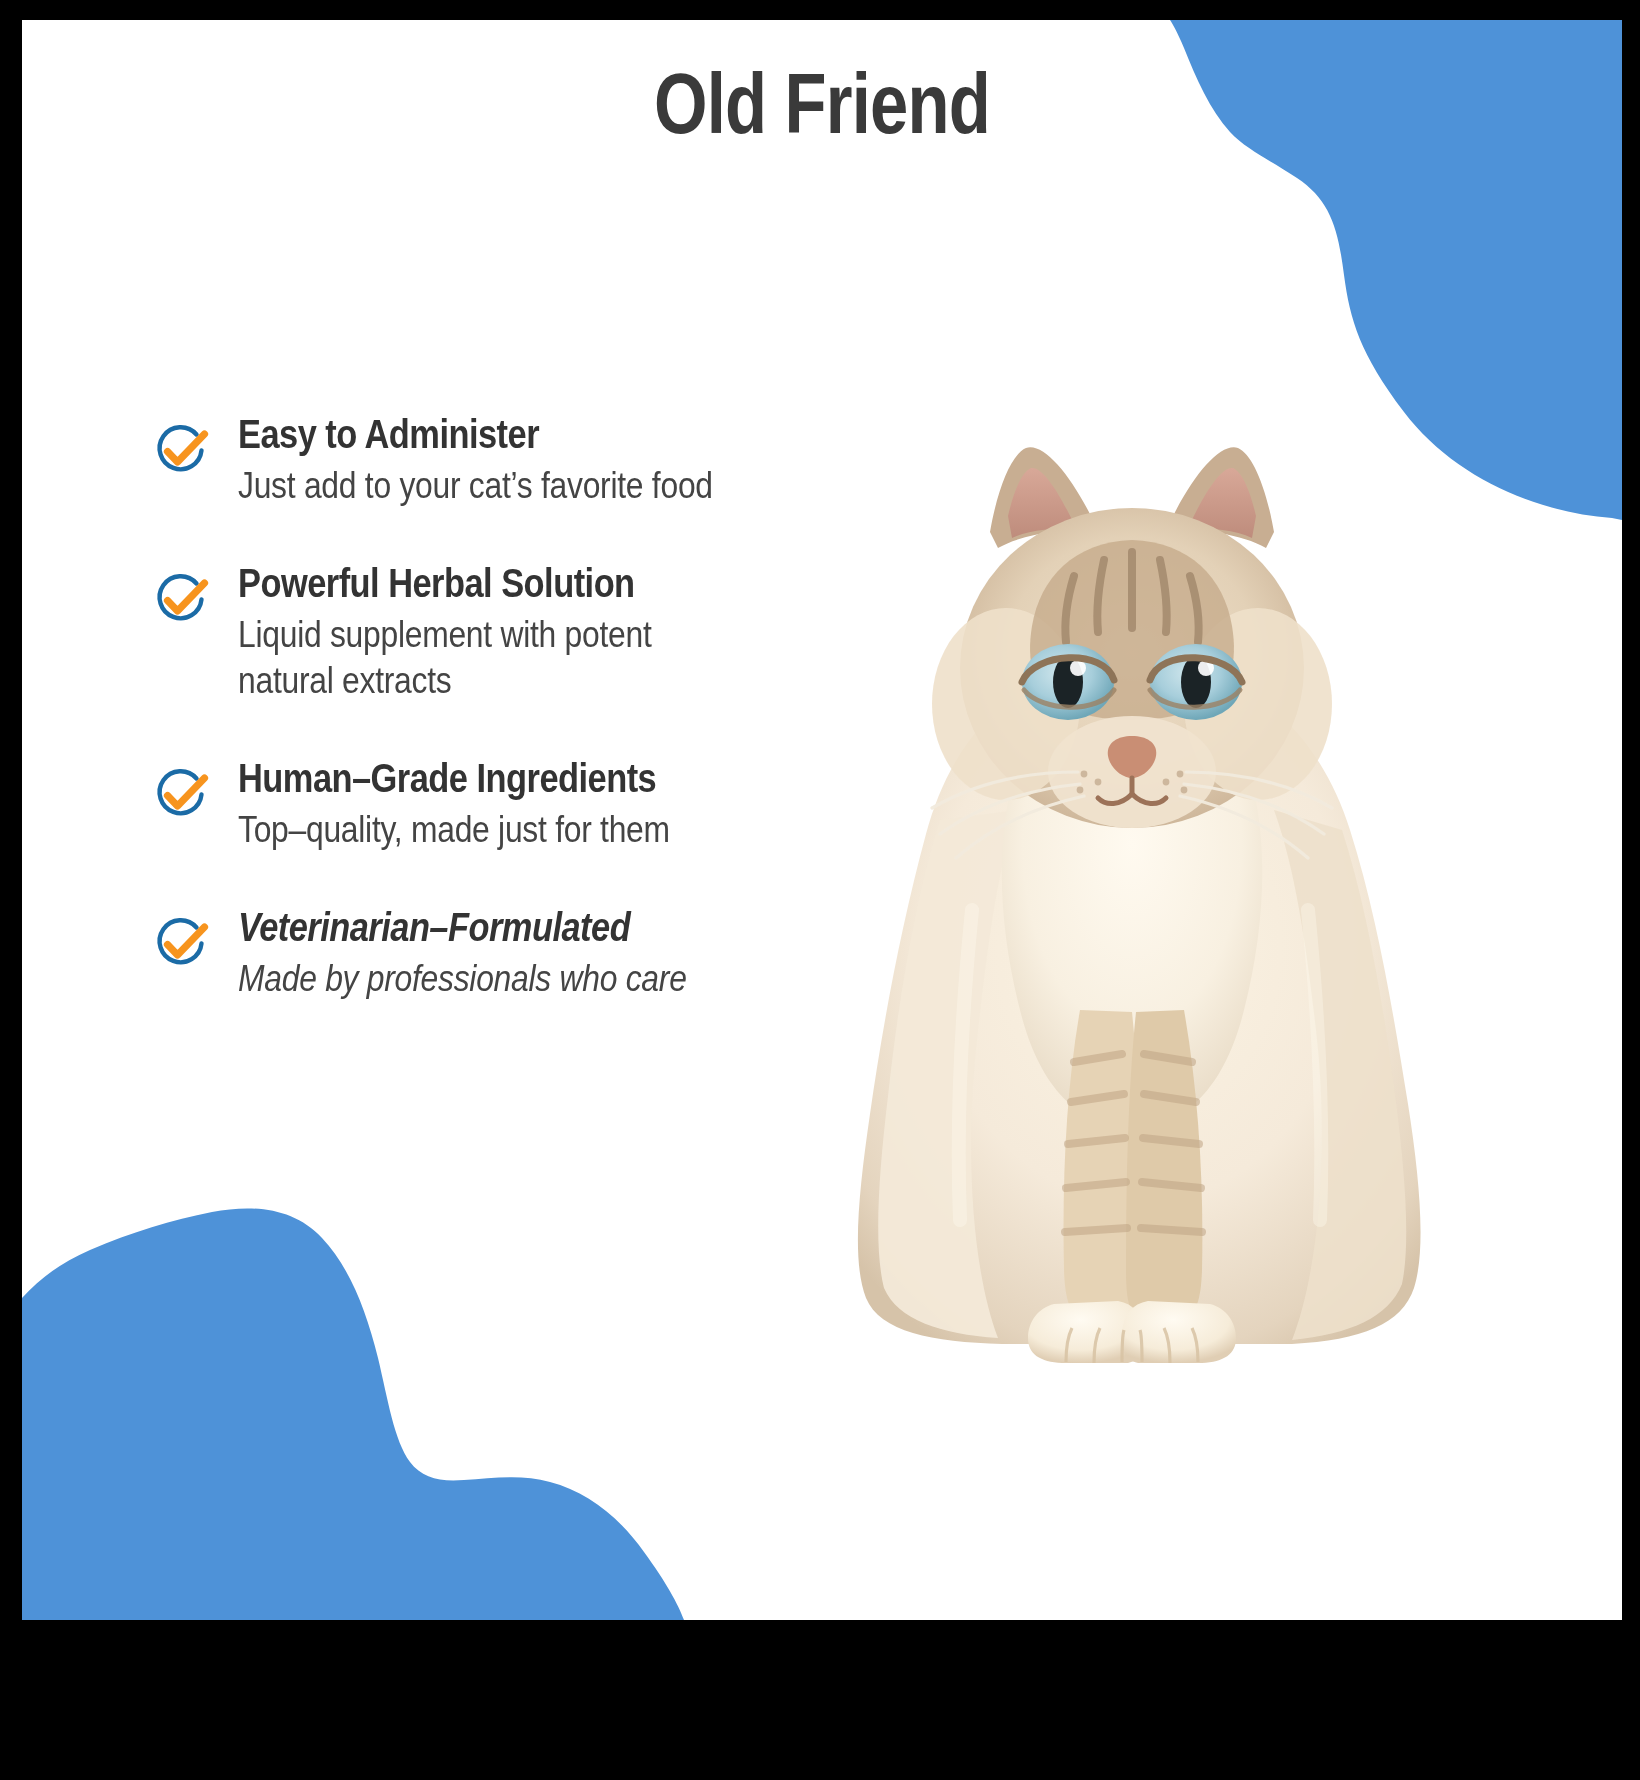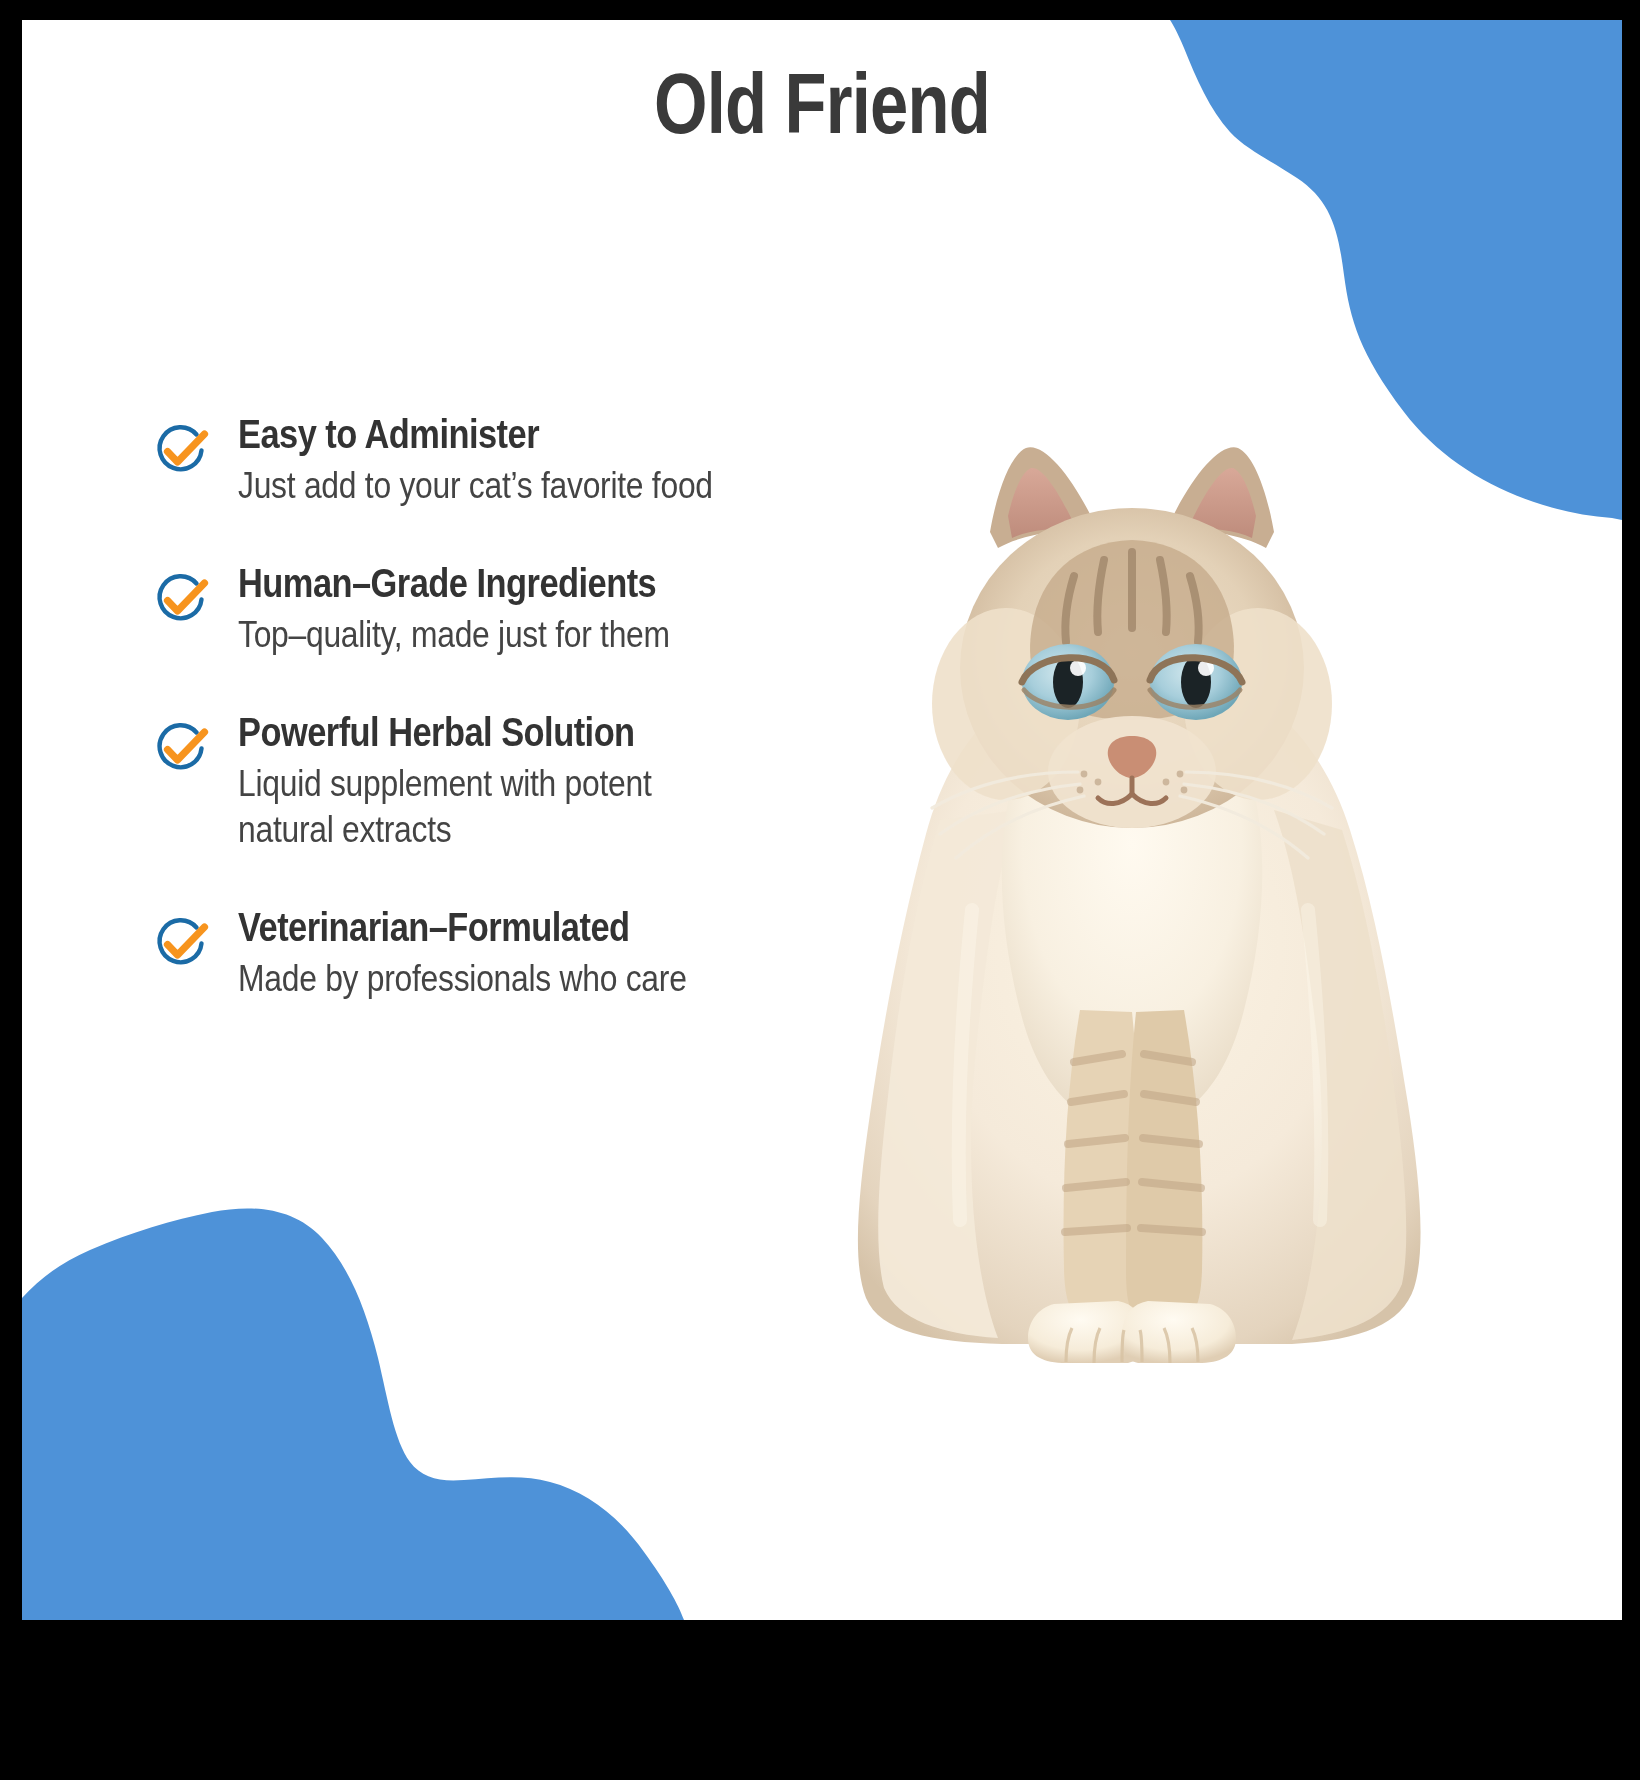--- a/index.html
+++ b/index.html
@@ -78,21 +78,21 @@
     position: absolute;
     left: 128px;
     top: 392px;
     width: 700px;
   }
   .benefit {
     display: flex;
     align-items: flex-start;
     margin-bottom: 52px;
   }
-  .benefit:last-child { margin-bottom: 0; }
+  .benefit:last-child { margin-bottom: 0; font-style: italic; }
 
   .check-wrap {
     flex: 0 0 auto;
     width: 62px;
     height: 62px;
     margin-right: 26px;
     margin-top: 6px;
   }
   .benefit-text { flex: 1 1 auto; padding-top: 0; }
 
@@ -180,35 +180,35 @@
       </div>
 
       <div class="benefit">
         <span class="check-wrap">
           <svg width="62" height="62" viewBox="0 0 62 62" aria-hidden="true">
             <path d="M 46.5 16.5 A 21 21 0 1 0 51.5 32.5" fill="none" stroke="#1B6BA6" stroke-width="4.4" stroke-linecap="round"></path>
             <path d="M 17.5 33.5 L 27.5 44 L 54.5 16" fill="none" stroke="#F7941E" stroke-width="7.2" stroke-linecap="round" stroke-linejoin="round"></path>
           </svg>
         </span>
         <div class="benefit-text">
-          <div class="benefit-title">Human–Grade Ingredients</div>
-          <div class="benefit-desc">Top–quality, made just for them</div>
+          <div class="benefit-title">Powerful Herbal Solution</div>
+          <div class="benefit-desc" style="max-width:560px;">Liquid supplement with potent natural extracts</div>
         </div>
       </div>
 
       <div class="benefit">
         <span class="check-wrap">
           <svg width="62" height="62" viewBox="0 0 62 62" aria-hidden="true">
             <path d="M 46.5 16.5 A 21 21 0 1 0 51.5 32.5" fill="none" stroke="#1B6BA6" stroke-width="4.4" stroke-linecap="round"></path>
             <path d="M 17.5 33.5 L 27.5 44 L 54.5 16" fill="none" stroke="#F7941E" stroke-width="7.2" stroke-linecap="round" stroke-linejoin="round"></path>
           </svg>
         </span>
         <div class="benefit-text">
-          <div class="benefit-title">Powerful Herbal Solution</div>
-          <div class="benefit-desc" style="max-width:560px;">Liquid supplement with potent natural extracts</div>
+          <div class="benefit-title">Human–Grade Ingredients</div>
+          <div class="benefit-desc">Top–quality, made just for them</div>
         </div>
       </div>
 
       <div class="benefit">
         <span class="check-wrap">
           <svg width="62" height="62" viewBox="0 0 62 62" aria-hidden="true">
             <path d="M 46.5 16.5 A 21 21 0 1 0 51.5 32.5" fill="none" stroke="#1B6BA6" stroke-width="4.4" stroke-linecap="round"></path>
             <path d="M 17.5 33.5 L 27.5 44 L 54.5 16" fill="none" stroke="#F7941E" stroke-width="7.2" stroke-linecap="round" stroke-linejoin="round"></path>
           </svg>
         </span>

